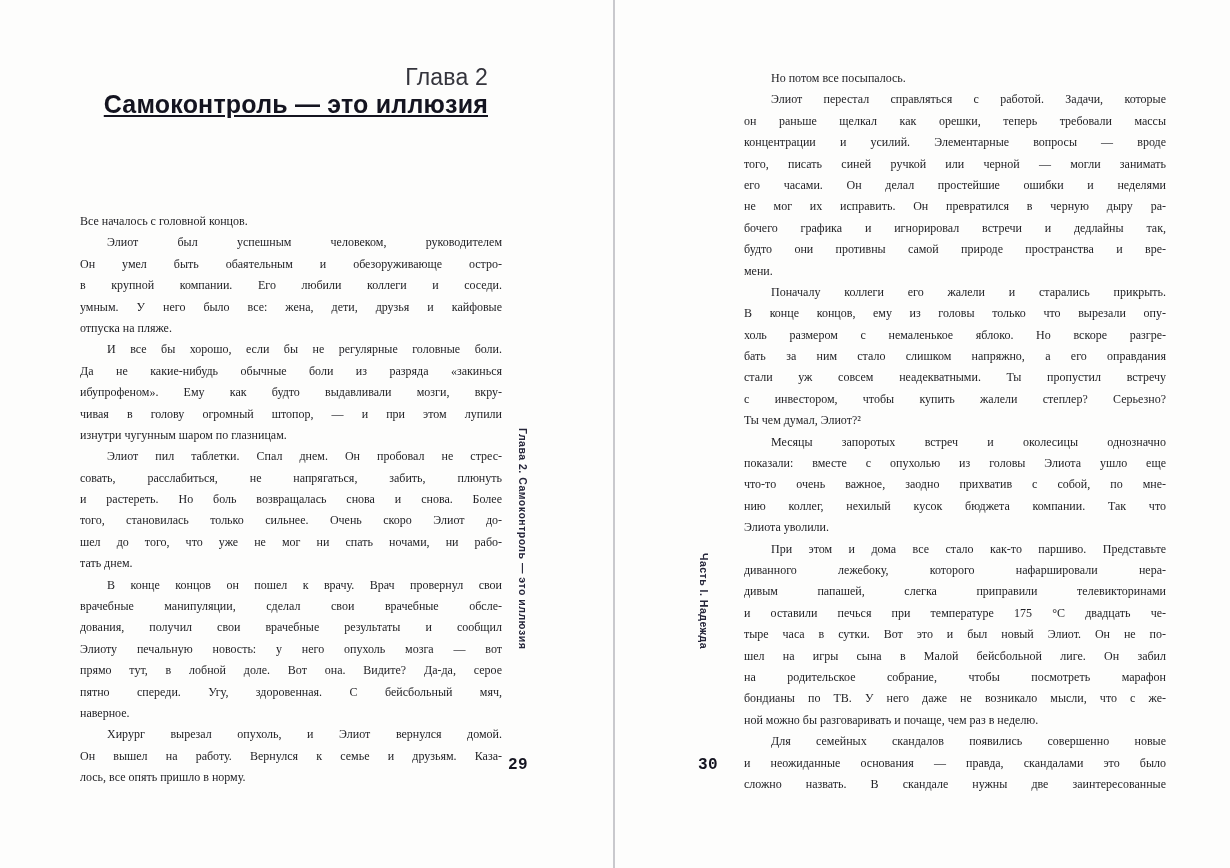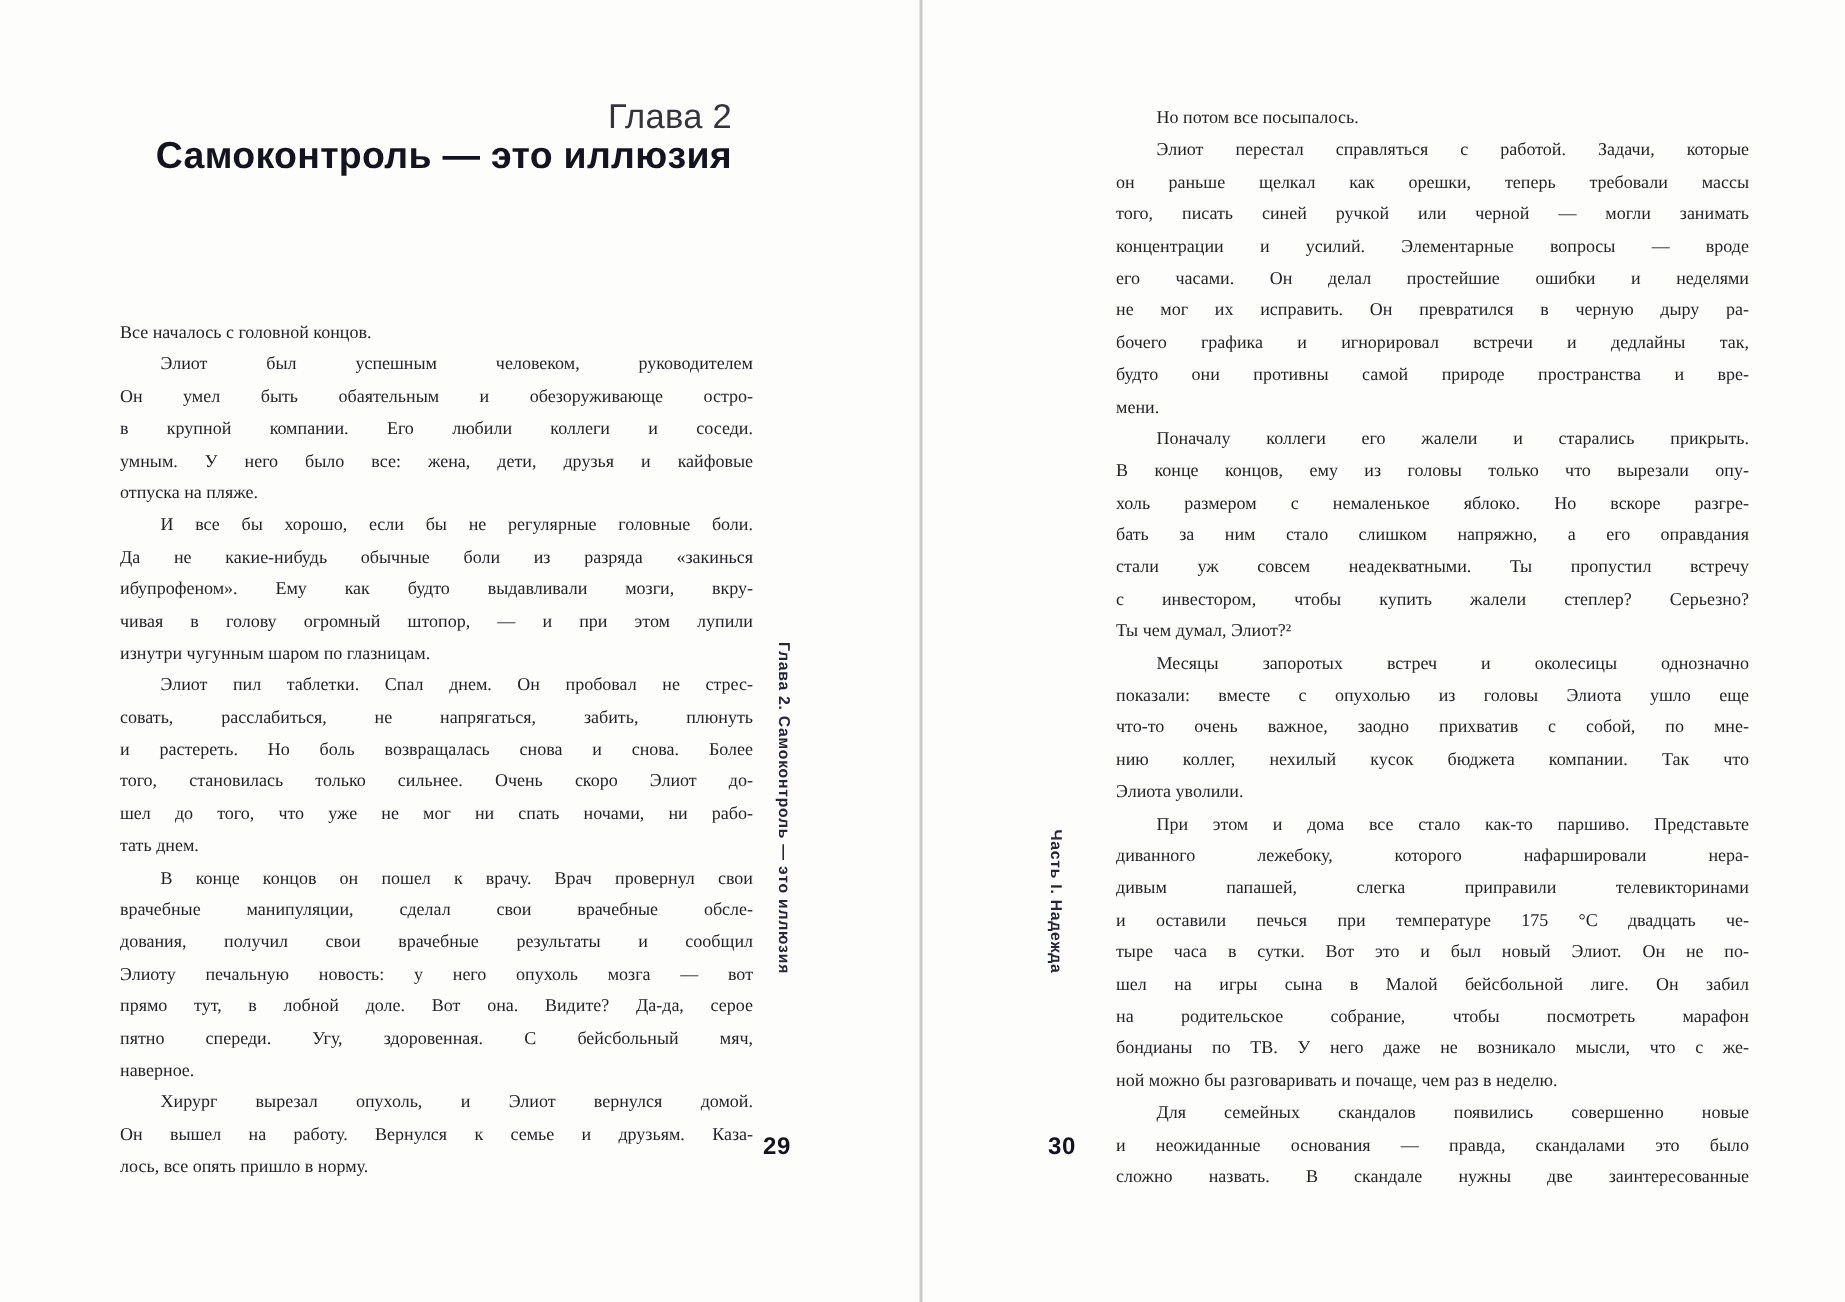--- a/index.html
+++ b/index.html
@@ -21,21 +21,21 @@
     position:absolute;left:80px;top:64px;width:422px;
     text-align:right;padding-right:14px;box-sizing:border-box;
     font-family:"Liberation Sans","DejaVu Sans",sans-serif;
   }
   .chapter-label{
     font-size:23px;font-weight:400;line-height:26px;
     color:var(--heading-secondary,#34343c);letter-spacing:.2px;
   }
   .chapter-title{
     font-size:25px;font-weight:700;line-height:29px;
-    color:var(--heading,#141420);letter-spacing:.2px;
+    color:var(--heading,#141420);letter-spacing:.2px;text-decoration:underline;
   }
 
   .body-text{
     position:absolute;width:422px;
     font-size:12px;line-height:21.4px;
     color:var(--text,#232327);
   }
   .body-text.left-col{left:80px;top:211px;}
   .body-text.right-col{left:129px;top:68px;}
   .line{
@@ -49,21 +49,21 @@
     position:absolute;bottom:127px;
     writing-mode:vertical-rl;line-height:1;
     font-family:"Liberation Sans","DejaVu Sans",sans-serif;
     font-size:10.5px;font-weight:700;letter-spacing:.5px;
     color:var(--running,#26263a);white-space:nowrap;
   }
   .running-title.left-rt{left:517px;}
   .running-title.right-rt{left:83px;}
   .page-number{
     position:absolute;top:756px;width:30px;text-align:center;
-    font-family:Liberation Sans, sans-serif;
+    font-family:Liberation Mono, monospace;
     font-size:16px;font-weight:700;color:var(--heading,#141420);
     letter-spacing:.5px;
   }
   .page-number.left-pn{left:503px;}
   .page-number.right-pn{left:78px;}
 </style>
 </head>
 <body>
 
 <div class="spread">
@@ -106,22 +106,22 @@
     <div class="page-number left-pn">29</div>
   </div>
 
   <div class="divider"></div>
 
   <div class="page right">
     <div class="body-text right-col">
         <div class="line indented para-end">Но потом все посыпалось.</div>
         <div class="line indented">Элиот перестал справляться с работой. Задачи, которые</div>
         <div class="line">он раньше щелкал как орешки, теперь требовали массы</div>
+        <div class="line">концентрации и усилий. Элементарные вопросы — вроде</div>
         <div class="line">того, писать синей ручкой или черной — могли занимать</div>
-        <div class="line">концентрации и усилий. Элементарные вопросы — вроде</div>
         <div class="line">его часами. Он делал простейшие ошибки и неделями</div>
         <div class="line">не мог их исправить. Он превратился в черную дыру ра-</div>
         <div class="line">бочего графика и игнорировал встречи и дедлайны так,</div>
         <div class="line">будто они противны самой природе пространства и вре-</div>
         <div class="line para-end">мени.</div>
         <div class="line indented">Поначалу коллеги его жалели и старались прикрыть.</div>
         <div class="line">В конце концов, ему из головы только что вырезали опу-</div>
         <div class="line">холь размером с немаленькое яблоко. Но вскоре разгре-</div>
         <div class="line">бать за ним стало слишком напряжно, а его оправдания</div>
         <div class="line">стали уж совсем неадекватными. Ты пропустил встречу</div>

